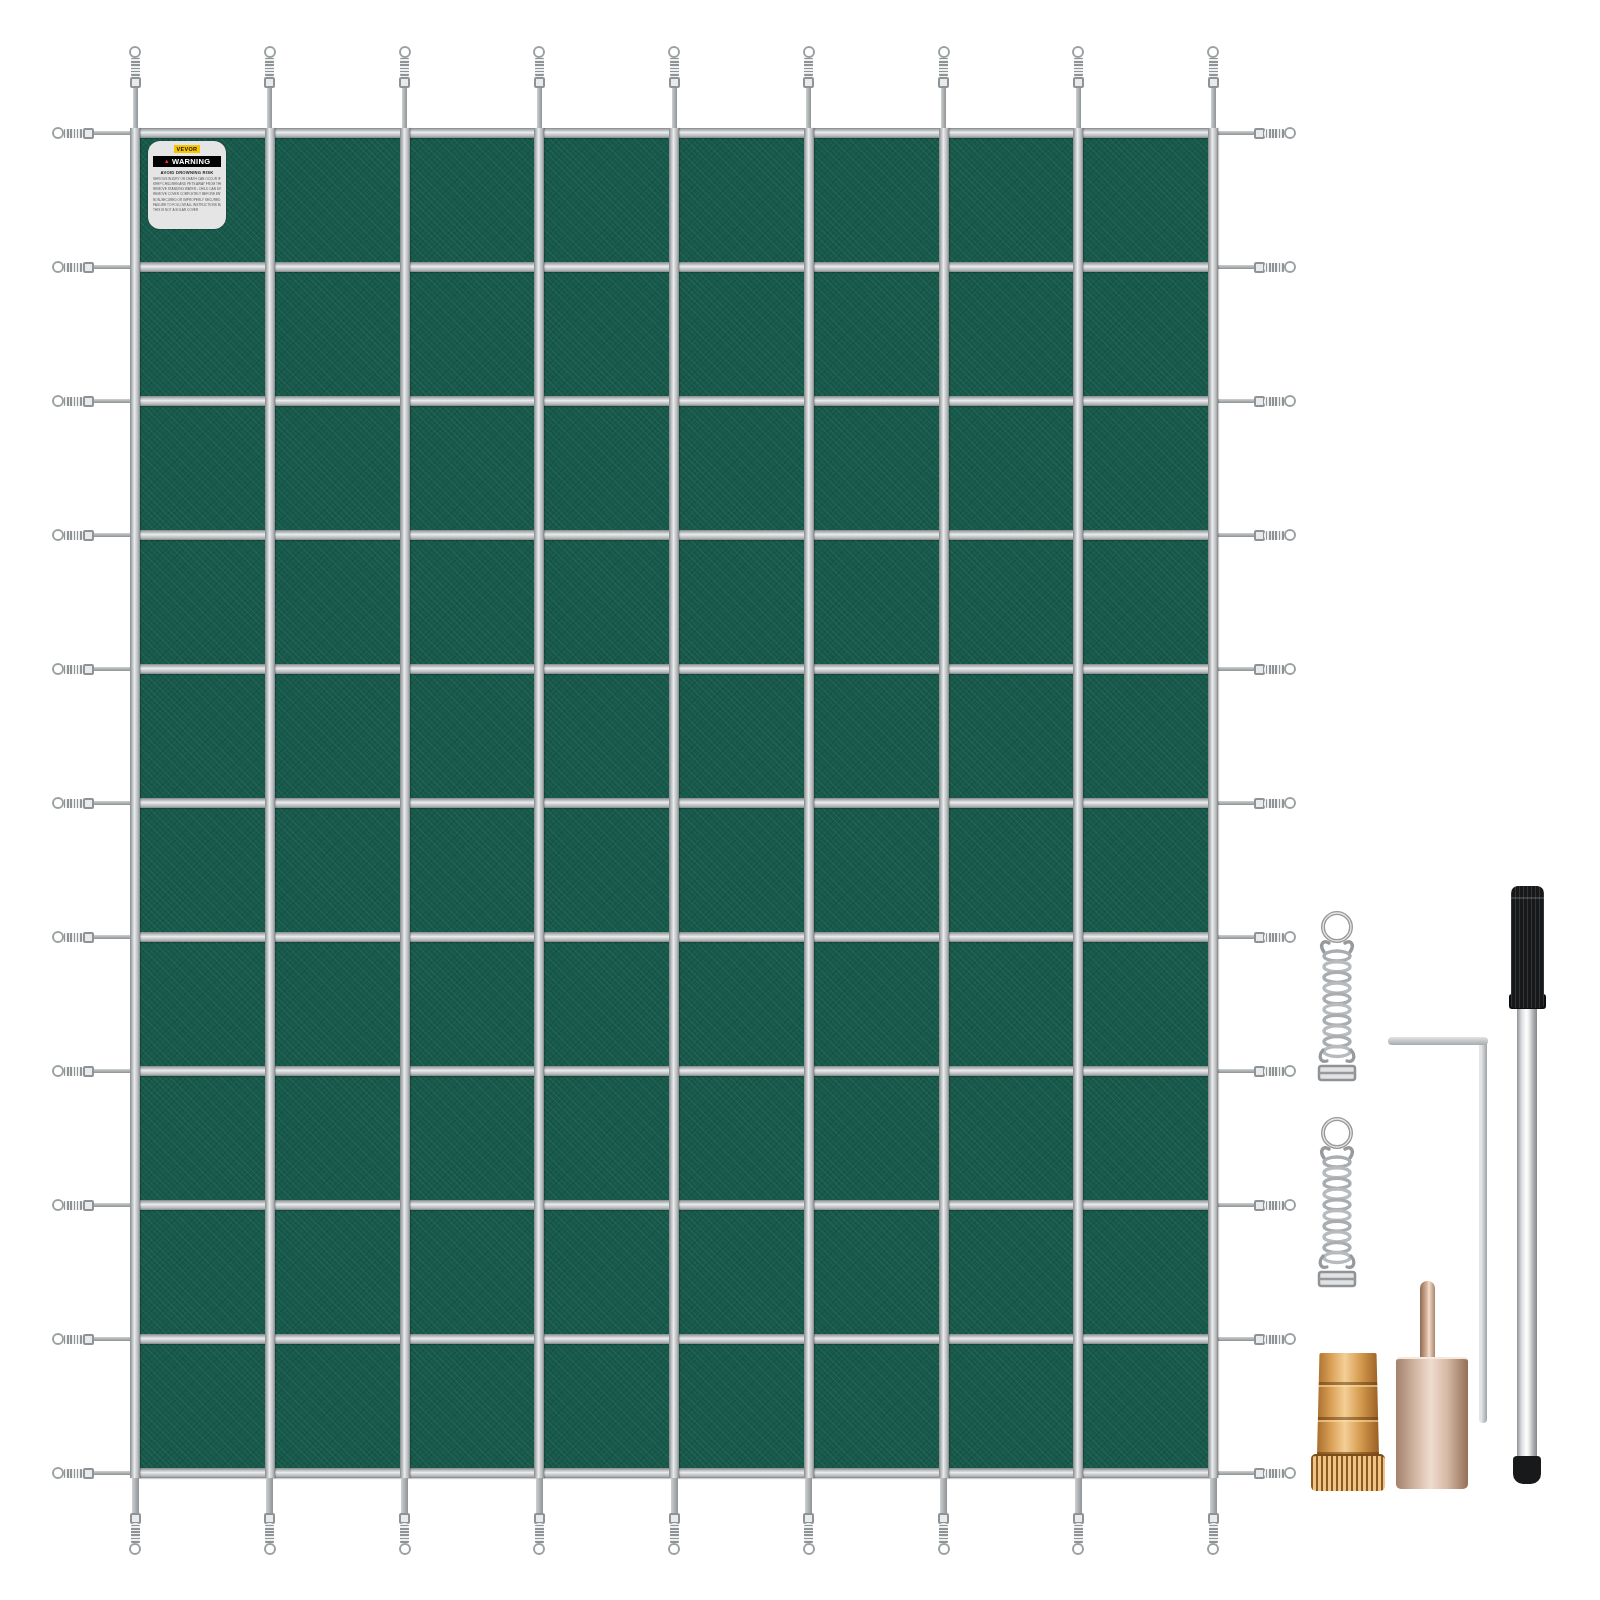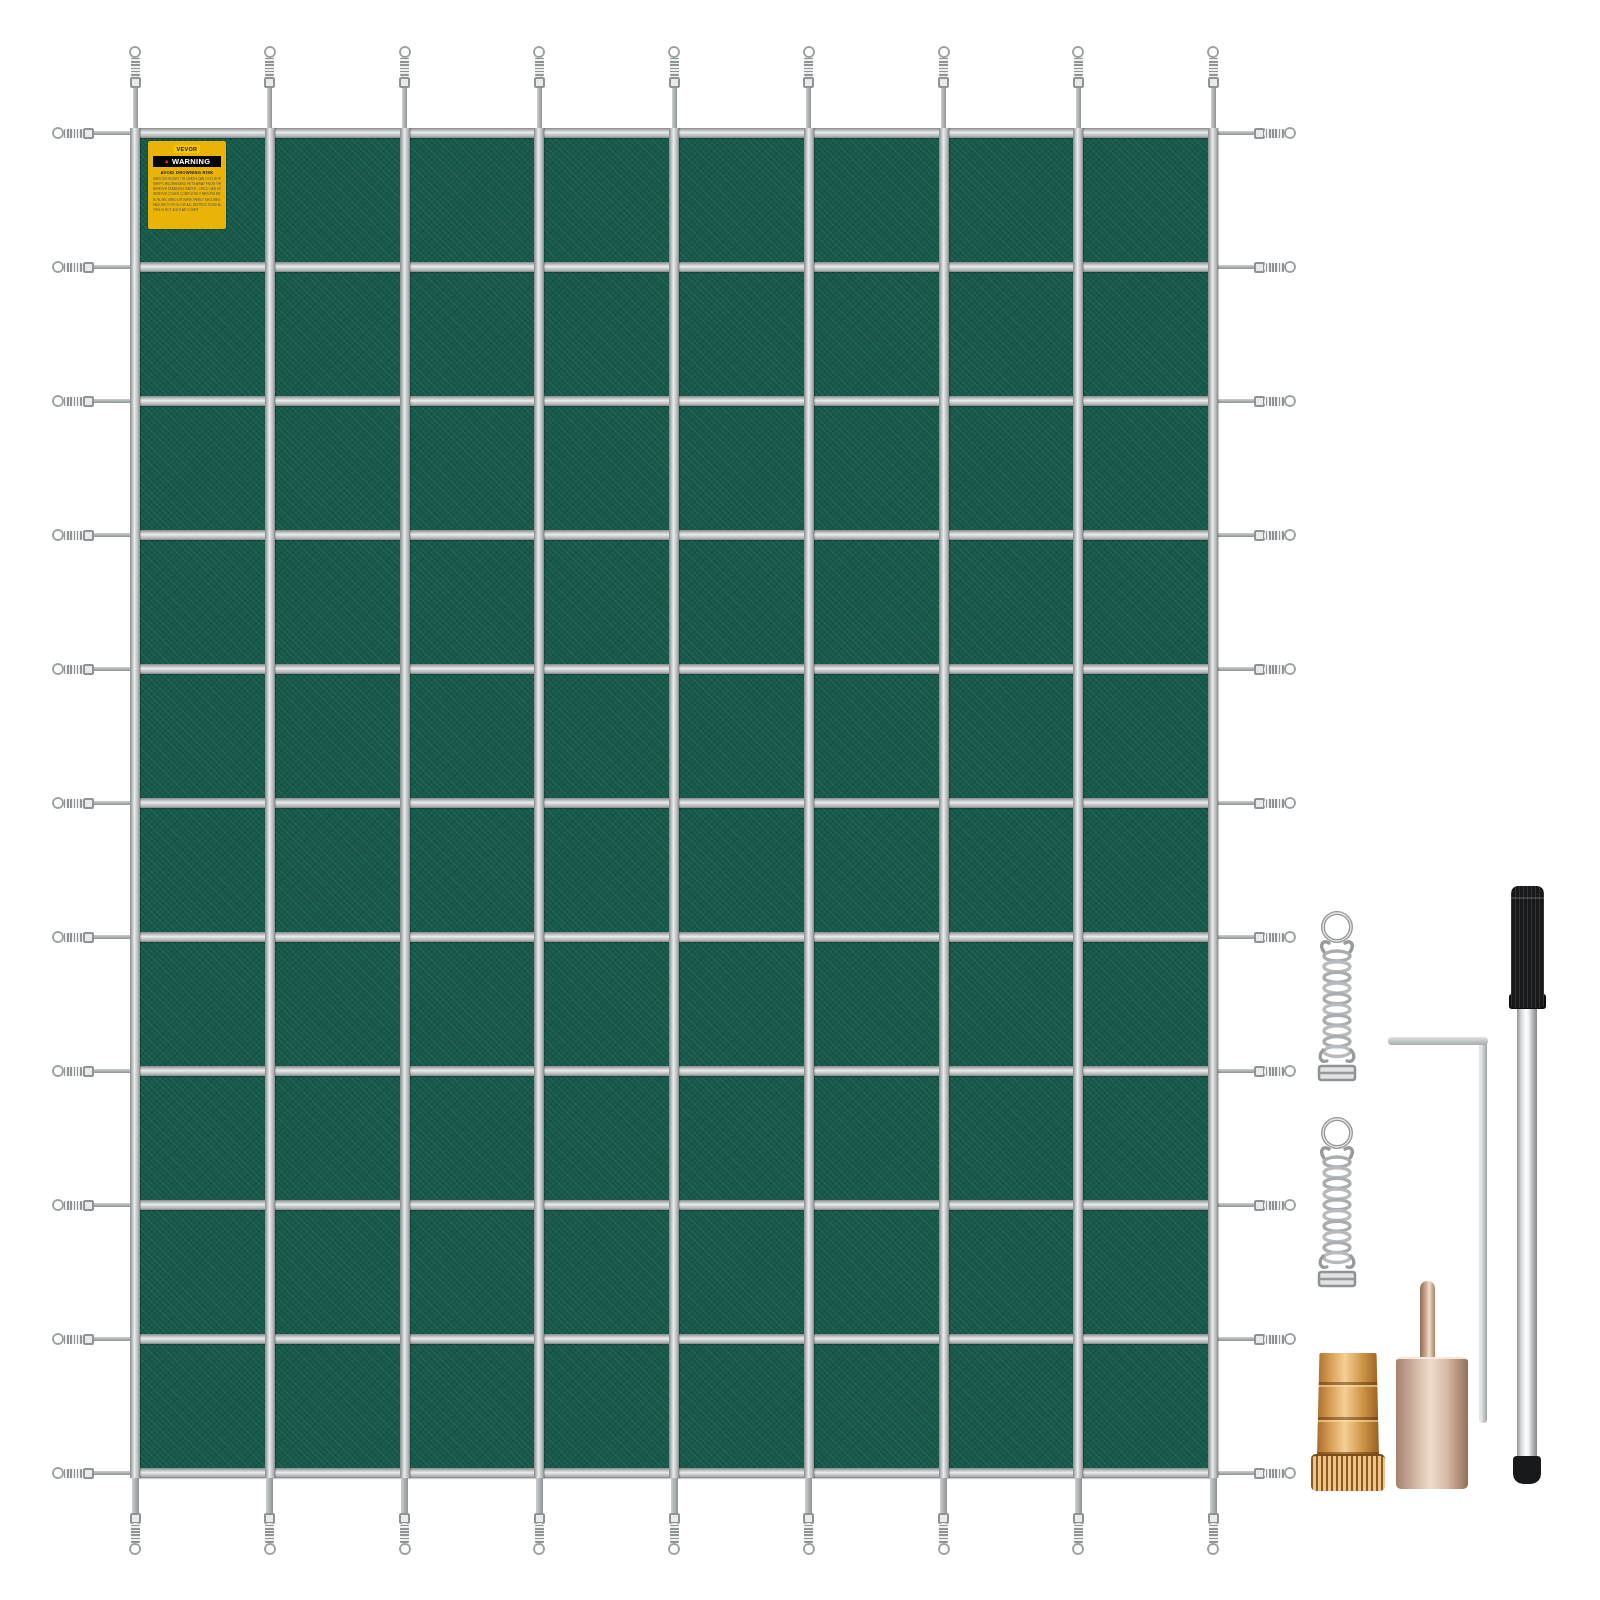--- a/index.html
+++ b/index.html
@@ -11,21 +11,21 @@
     position:absolute;left:135px;top:133px;width:1078px;height:1340px;
     background-color:#17594a;
     background-image:
       repeating-linear-gradient(45deg, rgba(255,255,255,0.055) 0 1px, transparent 1px 4px),
       repeating-linear-gradient(135deg, rgba(0,0,0,0.08) 0 1px, transparent 1px 4px);
   }
 
   
   .warning-label{
     position:absolute;left:148px;top:141px;width:78px;height:88px;
-    background:#eab308;border-radius:2px;box-shadow:0 0 2px rgba(0,0,0,.4);
+    background:#e5e5e5;border-radius:12px;box-shadow:0 0 2px rgba(0,0,0,.4);
     padding:4px 5px;box-sizing:border-box;z-index:6;overflow:hidden;
   }
   .brand-badge{
     width:fit-content;margin:0 auto;background:#f7c600;color:#111;
     font-size:5.5px;font-weight:bold;line-height:1.2;padding:0.5px 3px;
     letter-spacing:.3px;
   }
   .warn-bar{
     margin-top:3px;height:11px;background:#000;color:#fff;
     display:flex;align-items:center;justify-content:center;gap:2px;

